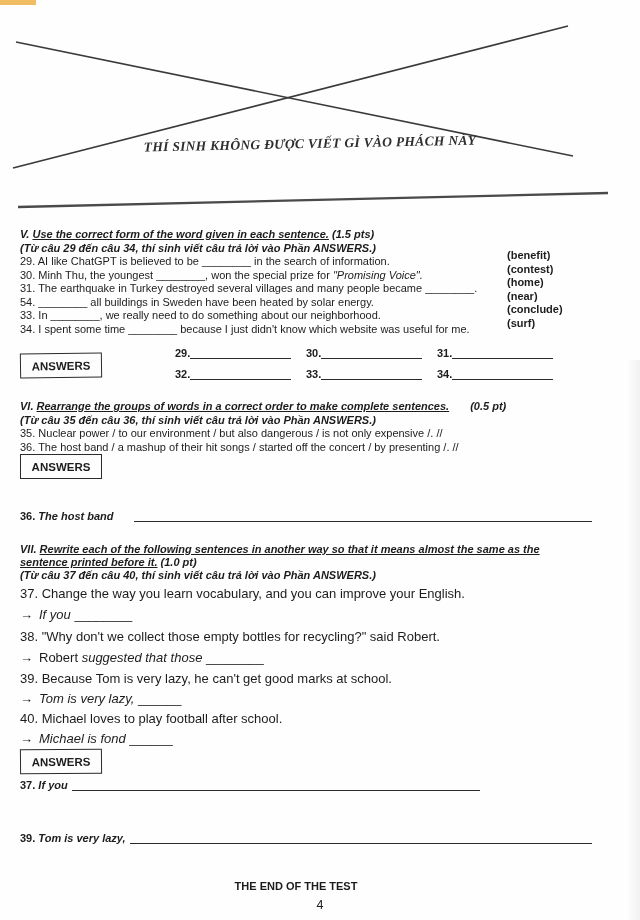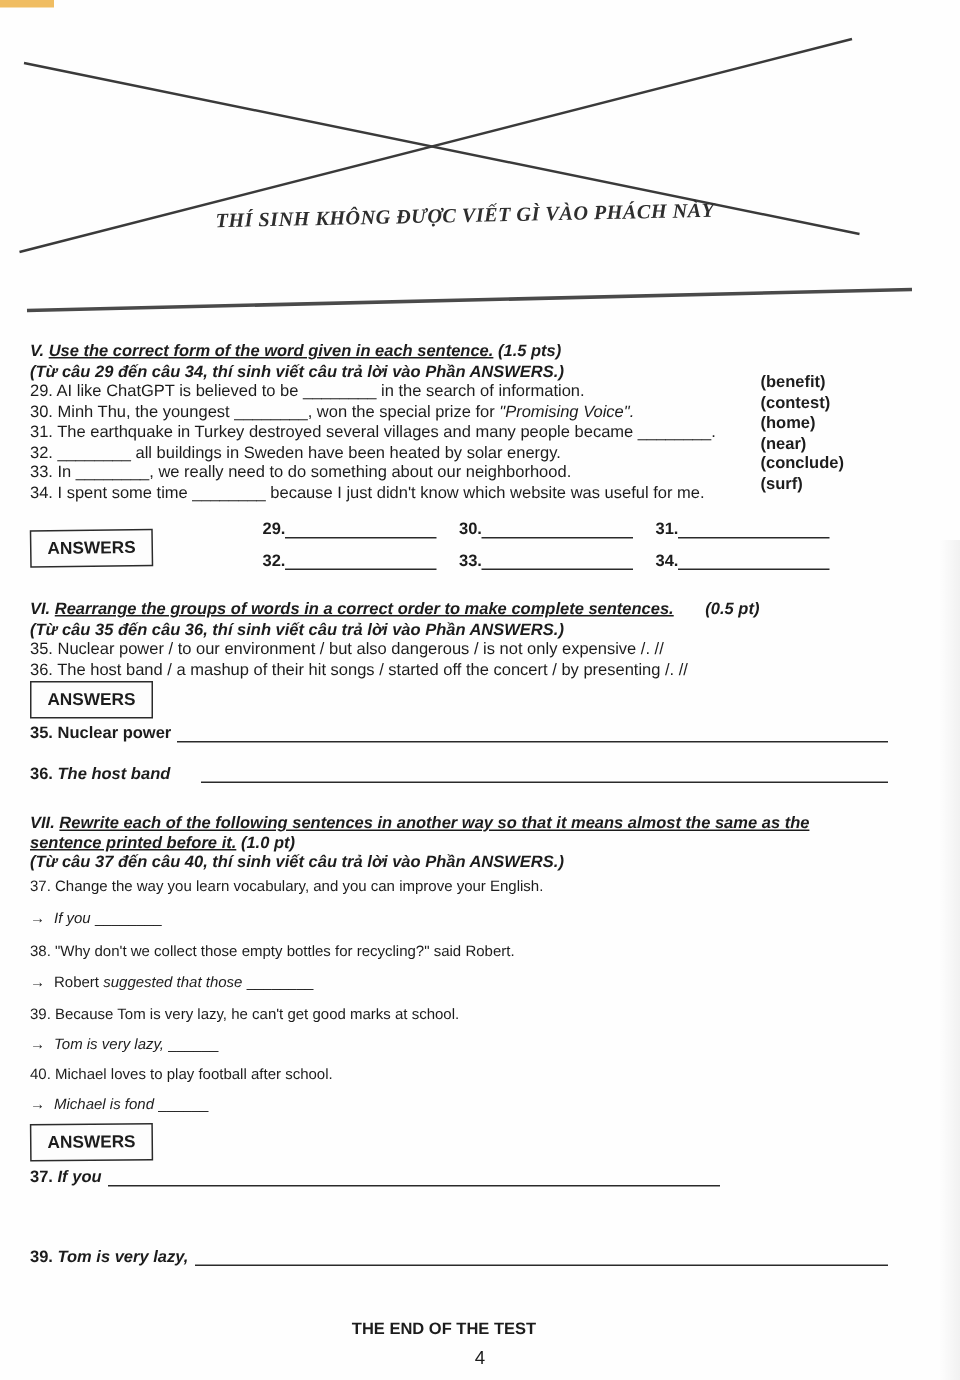--- a/index.html
+++ b/index.html
@@ -41,21 +41,21 @@
   .grid-row .cell { width:130px; display:flex; align-items:flex-end; font-weight:bold; font-size:11px; margin-right:1px; }
   .ln { display:inline-block; border-bottom:1.2px solid #2a2a2a; }
   .cell .ln { flex:1; height:12px; margin-right:14px; }
   .sec6 { position:absolute; left:20px; top:400px; width:600px; }
   .pts-gap { margin-left:18px; }
   .arow { position:absolute; left:20px; right:48px; display:flex; align-items:flex-end; font-size:11px; }
   .arow .label { white-space:nowrap; }
   .arow .ln { flex:1; height:4px; margin-left:4px; }
   .arow.short { right:160px; }
   .sec7h { position:absolute; left:20px; top:543px; width:605px; font-size:11px; line-height:13.2px; }
-  .qline { position:absolute; left:20px; font-size:10px; white-space:nowrap; }
+  .qline { position:absolute; left:20px; font-size:13px; white-space:nowrap; }
   .arrow-g { display:inline-block; margin-right:6px; }
   .footer-end { position:absolute; left:0; top:880px; width:592px; text-align:center; font-weight:bold; font-size:11px; }
   .page-num { position:absolute; left:0; top:898px; width:640px; text-align:center; font-size:12.5px; }
 </style>
 </head>
 <body>
 
 <div class="page">
 
   <div class="corner-tab"></div>
@@ -74,21 +74,21 @@
       <span class="bi">V.</span>
       <span class="bi u">Use the correct form of the word given in each sentence.</span>
       <span class="bi">(1.5 pts)</span>
     </div>
     <div class="bi">(Từ câu 29 đến câu 34, thí sinh viết câu trả lời vào Phần ANSWERS.)</div>
     <div>29. AI like ChatGPT is believed to be ________ in the search of information.</div>
     <div>
       <span>30. Minh Thu, the youngest ________, won the special prize for </span><span class="i">"Promising Voice".</span>
     </div>
     <div>31. The earthquake in Turkey destroyed several villages and many people became ________.</div>
-    <div>32. ________ all buildings in Sweden have been heated by solar energy.</div>
+    <div>54. ________ all buildings in Sweden have been heated by solar energy.</div>
     <div>33. In ________, we really need to do something about our neighborhood.</div>
     <div>34. I spent some time ________ because I just didn't know which website was useful for me.</div>
   </div>
 
   <div class="words">
     <div>(benefit)</div>
     <div>(contest)</div>
     <div>(home)</div>
     <div>(near)</div>
     <div>(conclude)</div>
@@ -132,24 +132,20 @@
       <span class="bi u">Rearrange the groups of words in a correct order to make complete sentences.</span>
       <span class="bi pts-gap">(0.5 pt)</span>
     </div>
     <div class="bi">(Từ câu 35 đến câu 36, thí sinh viết câu trả lời vào Phần ANSWERS.)</div>
     <div>35. Nuclear power / to our environment / but also dangerous / is not only expensive /. //</div>
     <div>36. The host band / a mashup of their hit songs / started off the concert / by presenting /. //</div>
   </div>
 
   <div class="answers-box box2">ANSWERS</div>
 
-  <div class="arow" style="top:483px;">
-    <span class="label b"><span>35.</span>&nbsp;<span>Nuclear power</span></span>
-    <span class="ln"></span>
-  </div>
   <div class="arow" style="top:510px;gap:16px;">
     <span class="label b"><span>36.</span>&nbsp;<span class="i">The host band</span></span>
     <span class="ln"></span>
   </div>
 
   <div class="sec7h">
     <div>
       <span class="bi">VII.</span>
       <span class="bi u">Rewrite each of the following sentences in another way so that it means almost the same as the</span>
     </div>

